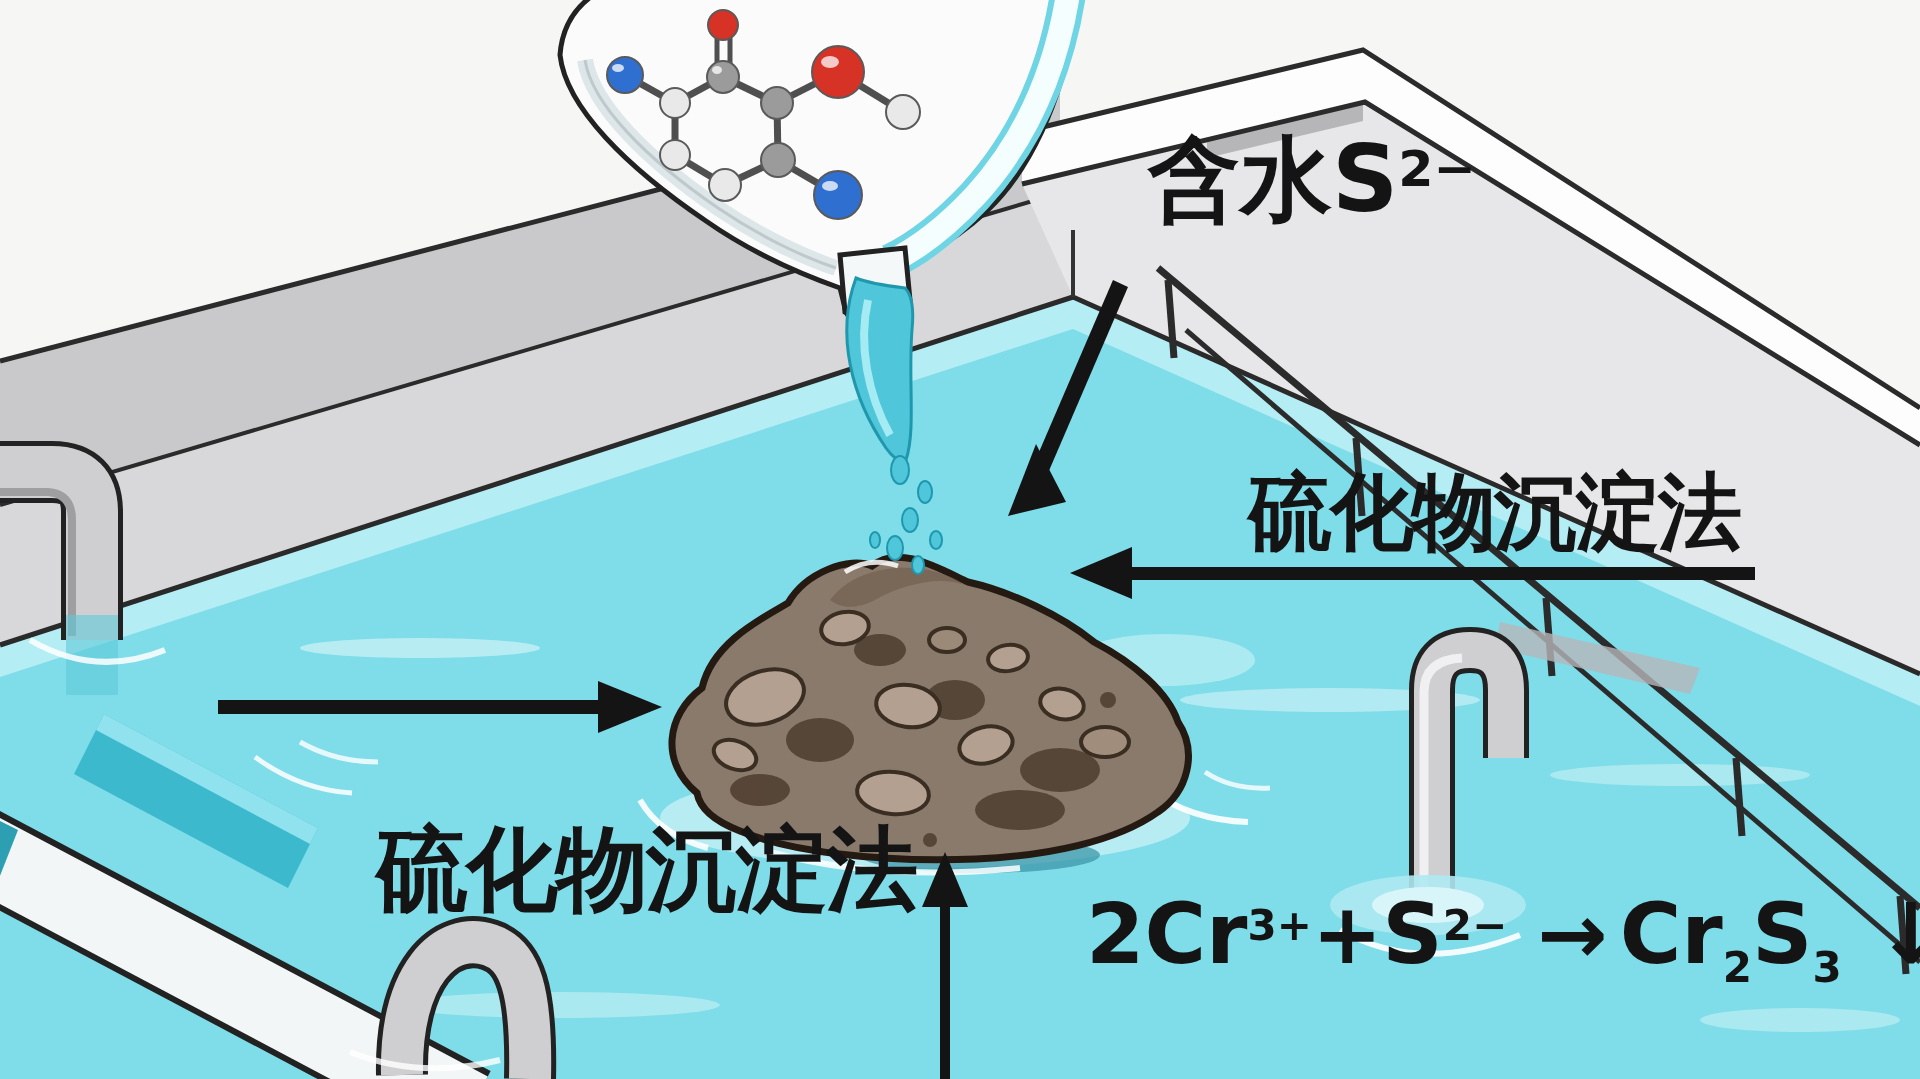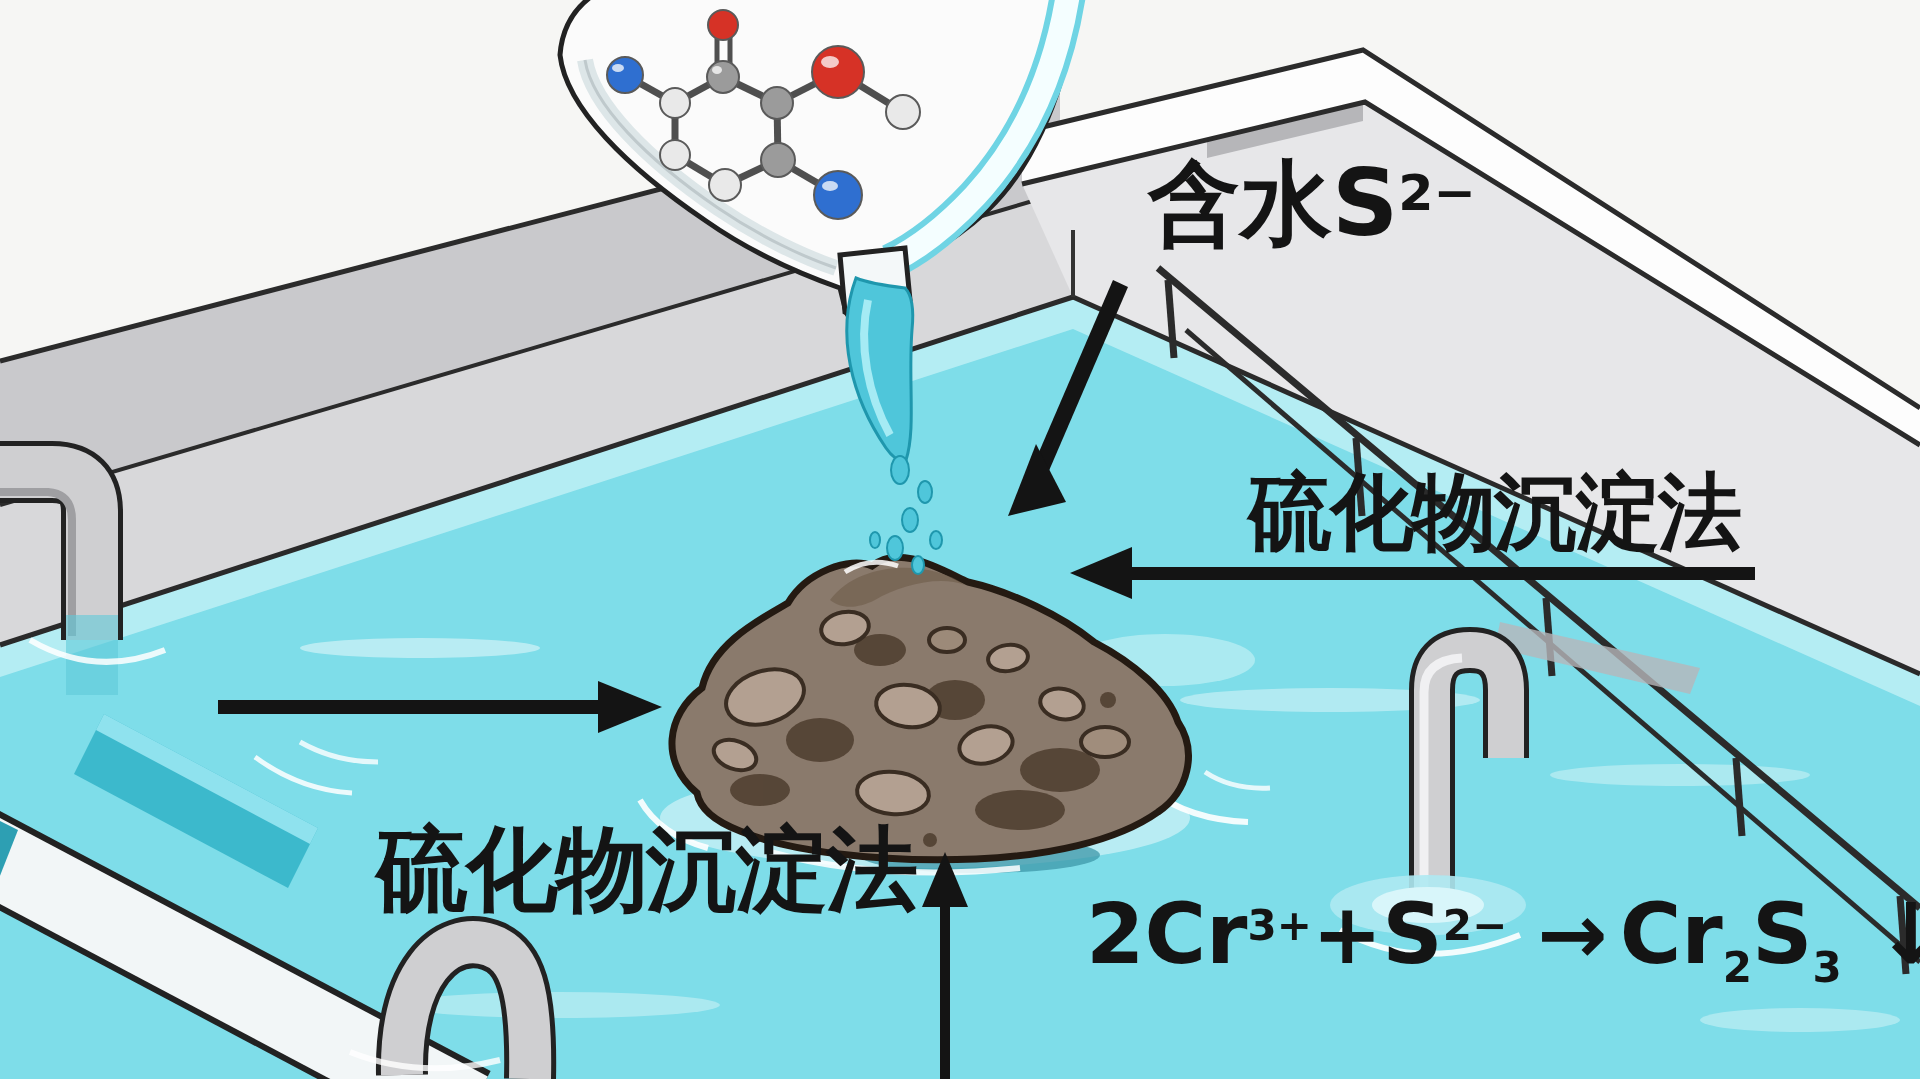--- a/index.html
+++ b/index.html
@@ -5,21 +5,21 @@
   html,body{margin:0;padding:0;background:#dcdcdc;}
   .stage{
     position:relative;width:1920px;height:1079px;overflow:hidden;
     background:#f6f6f4;font-family:"DejaVu Sans",sans-serif;
   }
   .scene{position:absolute;left:0;top:0;width:100%;height:100%;}
   .lbl{
     position:absolute;font-weight:900;color:#141414;line-height:1;
     white-space:nowrap;font-family:"DejaVu Sans",sans-serif;
   }
-  .lbl-top{left:1148px;top:158px;font-size:92px;}
+  .lbl-top{left:1148px;top:134px;font-size:92px;}
   .lbl-top .sup{font-size:.55em;position:relative;top:-.5em;}
   .lbl-right{left:1248px;top:470px;font-size:84px;letter-spacing:-2px;}
   .lbl-bottom{left:376px;top:824px;font-size:92px;letter-spacing:-2px;}
   .lbl-eq{left:1086px;top:892px;font-size:84px;}
   .lbl-eq .sup{font-size:.5em;position:relative;top:-.55em;}
   .lbl-eq .sub{font-size:.5em;position:relative;top:.45em;}
   .lbl-eq .rxn-arrow{margin:0 12px 0 30px;font-weight:900;}
   .lbl-eq .down-arrow{margin-left:34px;font-weight:900;}
 </style>
 </head>

